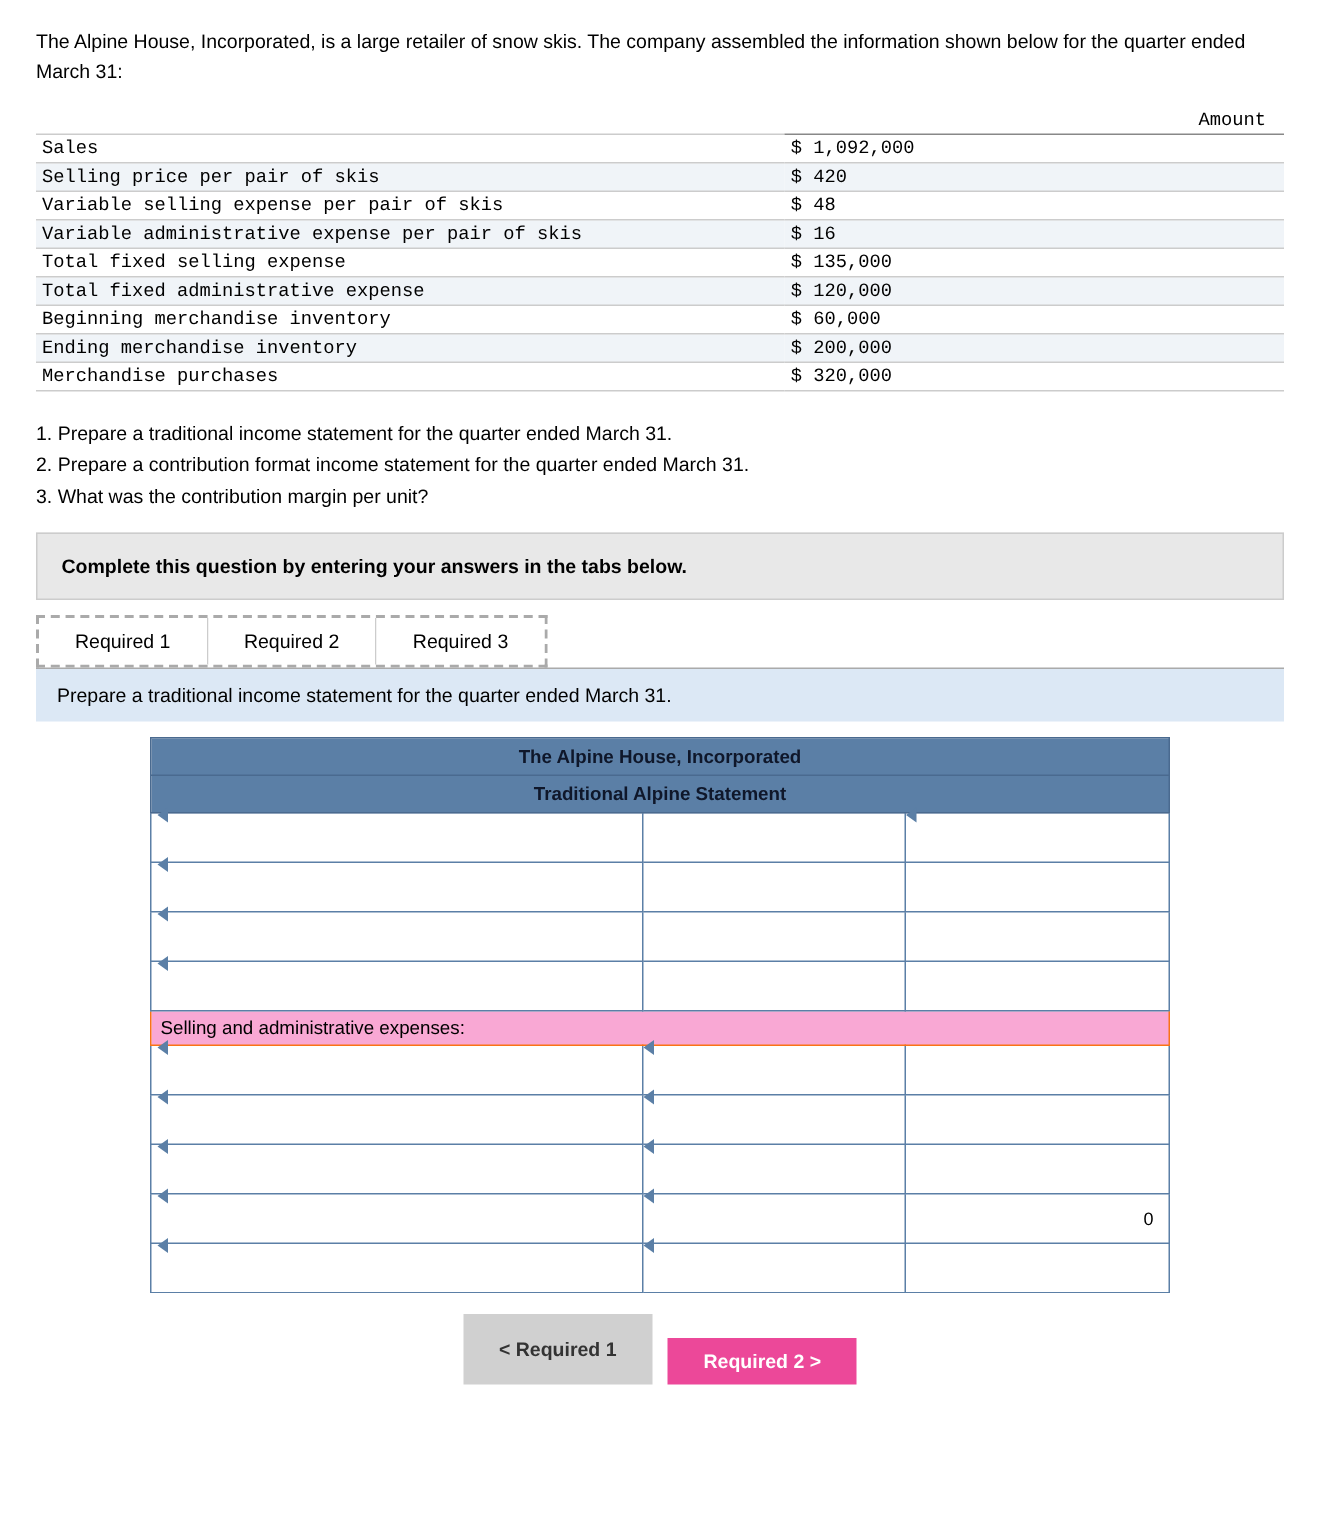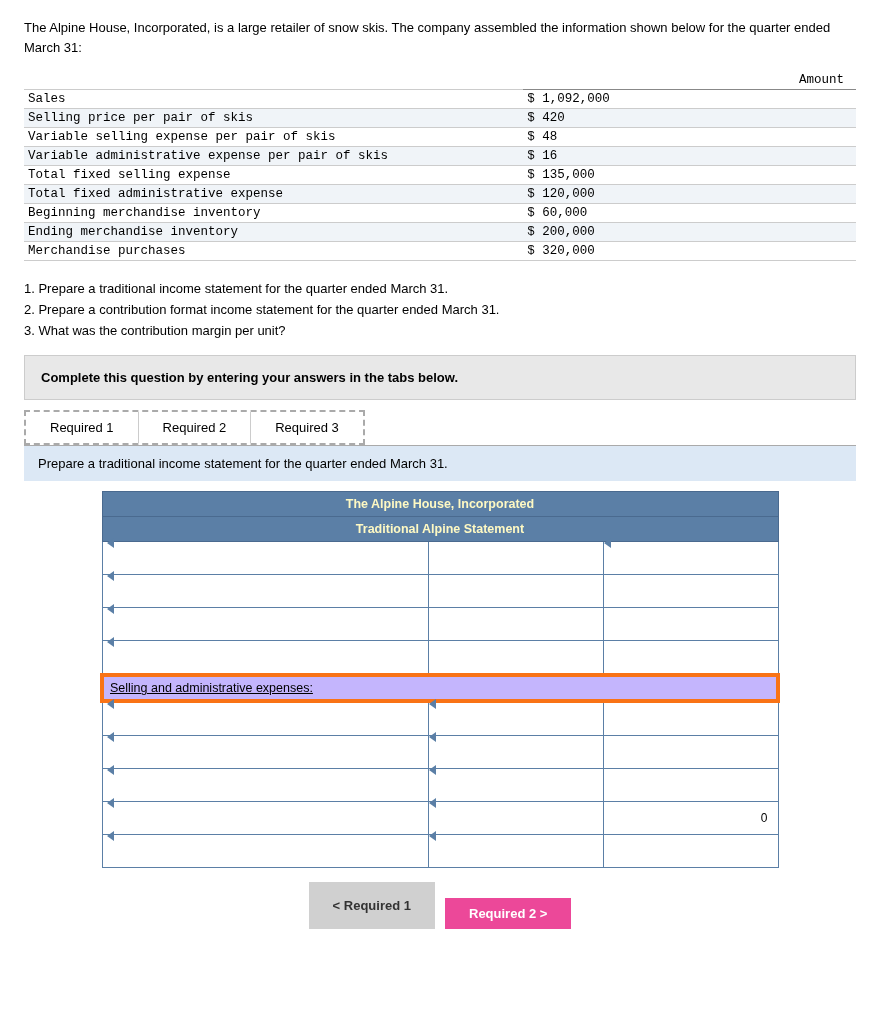--- a/index.html
+++ b/index.html
@@ -101,21 +101,21 @@
       margin-bottom: 10px;
     }
     .income-statement-table {
       width: 680px;
       border-collapse: collapse;
       margin: 0 auto;
       font-size: 12.5px;
     }
     .income-statement-table .header-row td {
       background: #5b7fa6;
-      color: #fef9c3;
+      color: #0f172a;
       text-align: center;
       font-weight: bold;
       padding: 5px 8px;
       border: 1px solid #4a6a8f;
     }
     .income-statement-table .input-row td {
       background: #fff;
       border: 1px solid #5b7fa6;
       padding: 0;
       height: 26px;
@@ -124,25 +124,24 @@
       width: 280px;
       padding-left: 4px;
     }
     .income-statement-table .input-row td.mid-cell {
       width: 150px;
     }
     .income-statement-table .input-row td.right-cell {
       width: 150px;
     }
     .income-statement-table .section-label-row td {
-      background: #c4b5fd;
-      border: 4px solid #f97316;
+      background: #f9a8d4;
+      border: 1px solid #f97316;
       padding: 4px 6px;
       font-size: 12.5px;
-      text-decoration: underline;
     }
     .cell-input {
       width: 100%;
       height: 100%;
       border: none;
       outline: none;
       padding: 2px 4px;
       font-size: 12px;
       background: transparent;
     }

